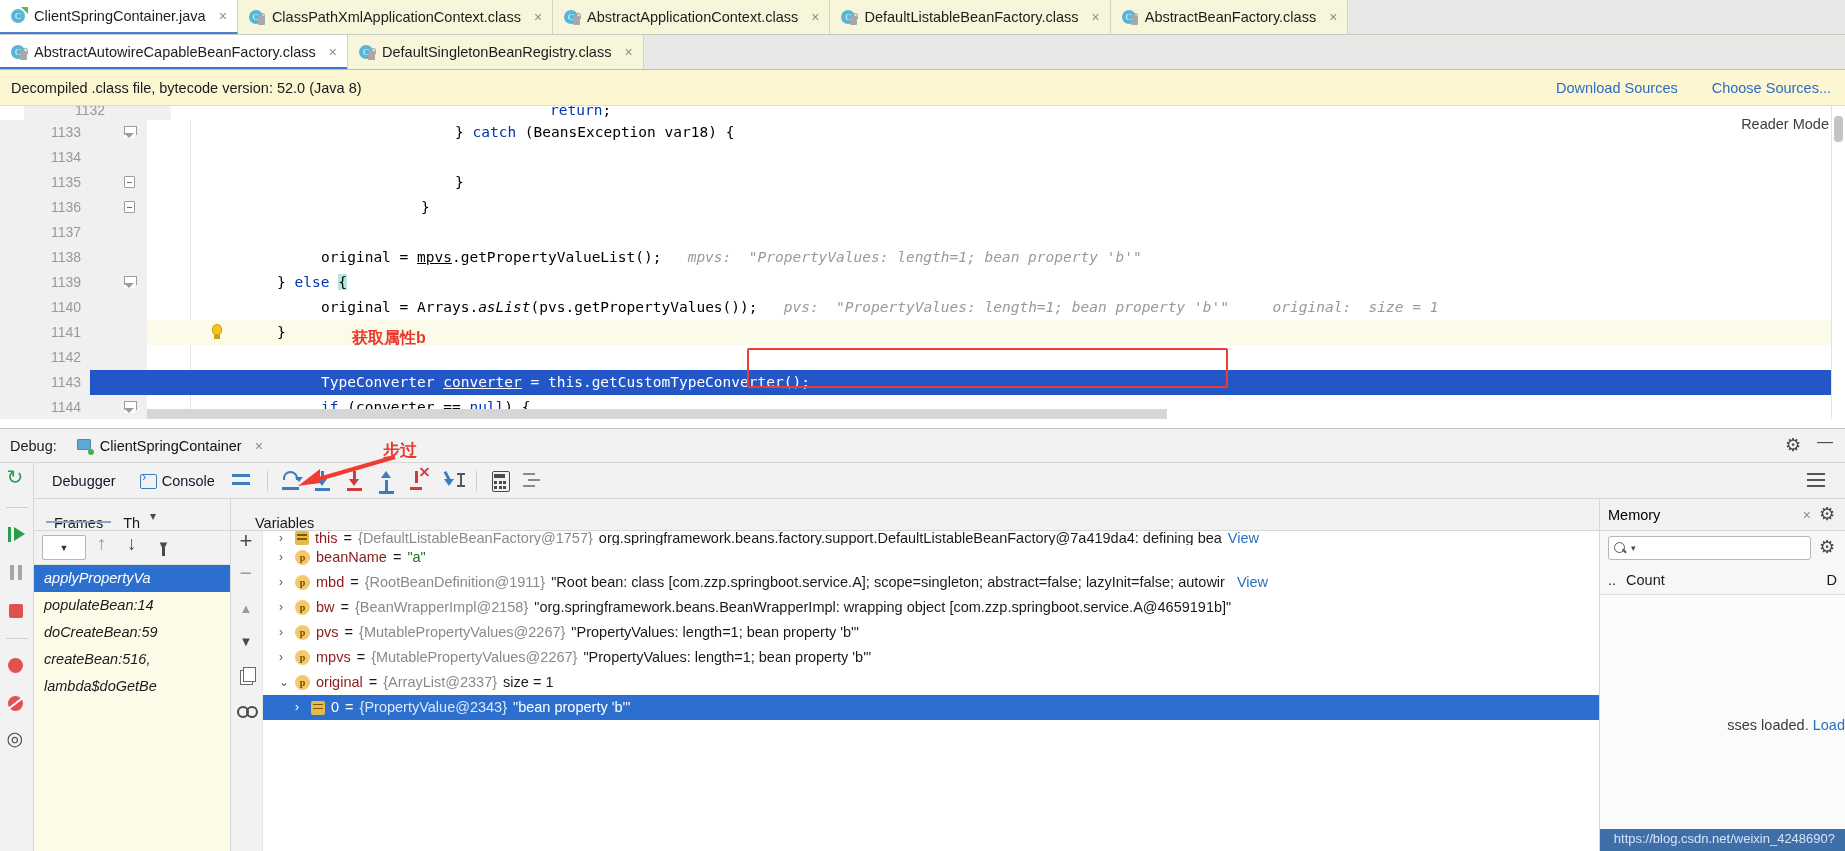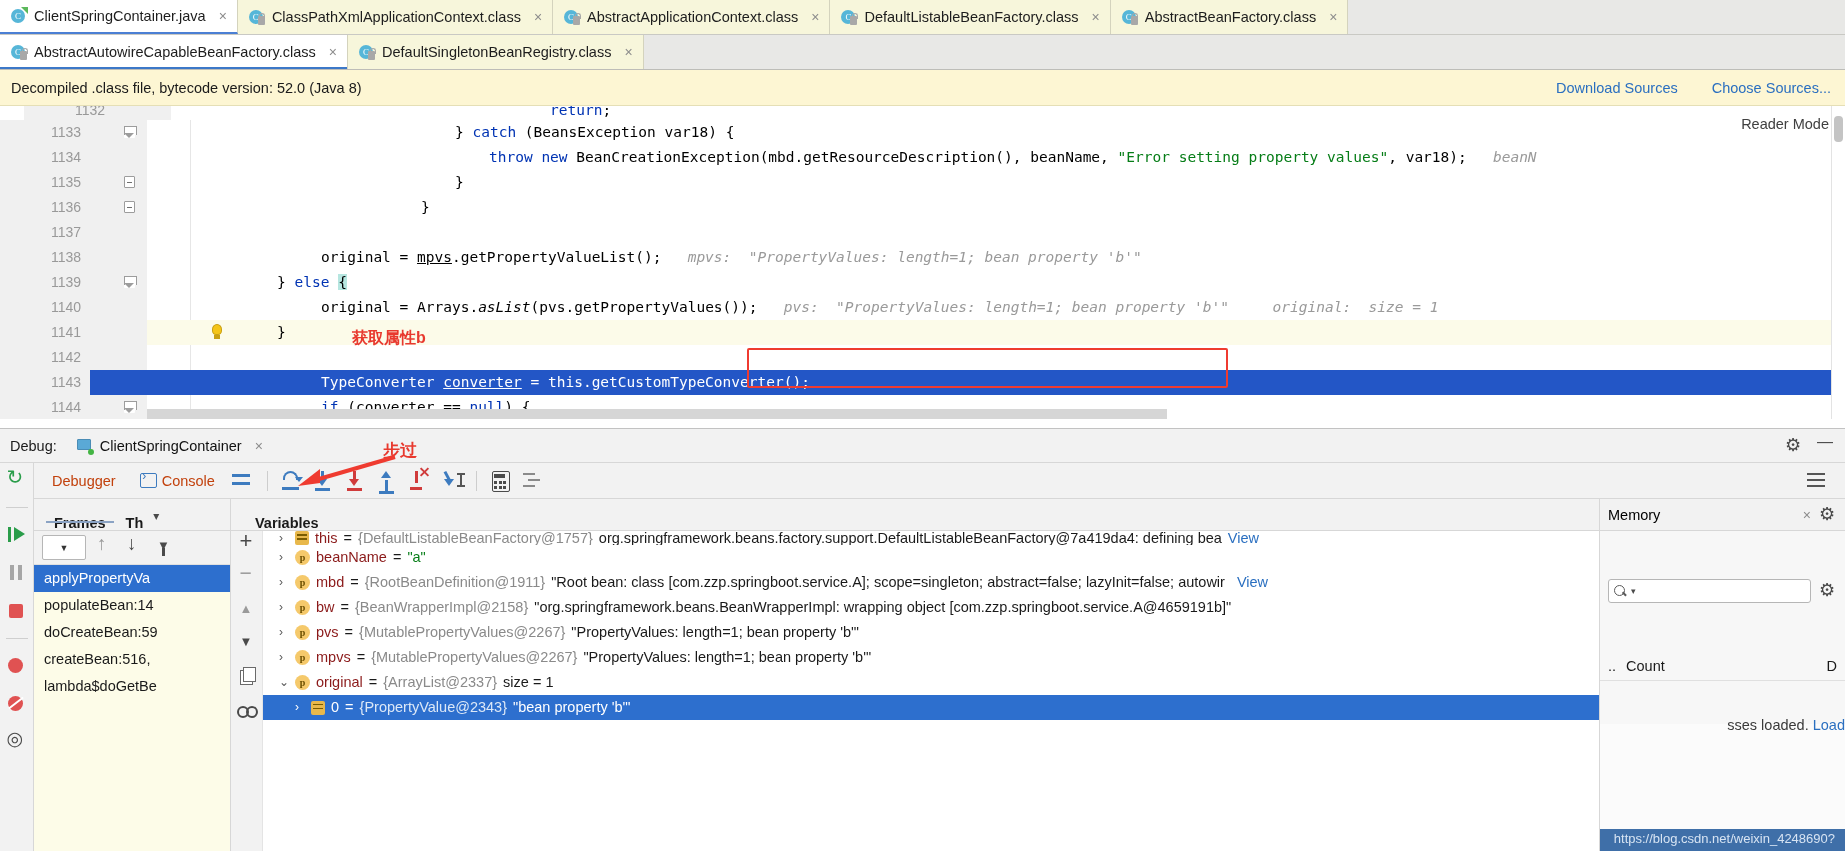--- a/index.html
+++ b/index.html
@@ -277,22 +277,22 @@
   .rail-sep { width:22px; height:1px; background:#cfcfcf; }
 
   .main-col { flex:1; display:flex; flex-direction:column; min-width:0; }
 
   .toolbar-row {
     height: 36px; display:flex; align-items:center;
     background:#f2f2f2; border-bottom:1px solid #d7d7d7;
     padding-left: 6px;
   }
   .dtab {
-    padding: 6px 12px; font-size:14.5px; color:#c2410c; position:relative;
-    display:flex; align-items:flex-start; gap:7px;
+    padding: 6px 12px; font-size:14.5px; color:#0f172a; position:relative;
+    display:flex; align-items:center; gap:7px;
   }
   .dtab.active::after{
     content:""; position:absolute; left:4px; right:4px; bottom:-7px; height:2px; background:#3c78c8;
   }
   .console-ic { position:relative; width:15px; height:14px; }
   .console-ic::before{
     content:""; position:absolute; left:0; top:0; width:15px; height:13px;
     border:1.5px solid #3d7bbf; border-radius:2px;
   }
   .console-ic::after{
@@ -357,21 +357,21 @@
   .ic-burger .l:nth-child(3){top:17px;}
 
   
   .panes { flex:1; display:flex; min-height:0; }
   .pane { display:flex; flex-direction:column; min-width:0; background:#fff; }
   .pane-head {
     height:32px; background:#f2f2f2; border-bottom:1px solid #d7d7d7;
     display:flex; align-items:center; padding-left:10px; font-size:14.5px; color:#1a1a1a;
     position:relative;
   }
-  .pane-head .ptab{ padding: 0 10px; position:relative; height:16px; line-height:32px;font-weight:bold;}
+  .pane-head .ptab{ padding: 0 10px; position:relative; height:16px; line-height:32px;}
   .pane-head .ptab.active::after{
     content:""; position:absolute; left:2px; right:2px; bottom:0; height:2px; background:#8ba3c4;
   }
   .chev::after{
     content:"\25BE"; font-size:12px; color:#4a4a4a;
   }
 
   .frames-pane { width:197px; flex:0 0 197px; border-right:1px solid #d7d7d7; }
   .frames-toolbar{
     height:34px; display:flex; align-items:center; gap:8px; padding-left:8px;
@@ -381,21 +381,21 @@
     width:44px; height:25px; background:#fff; border:1px solid #b6b6b6; border-radius:2px;
     display:flex; align-items:center; justify-content:center;
   }
   .combo::after{content:"\25BC"; font-size:9px; color:#333;}
   .fbtn{width:22px;height:22px;position:relative;}
   .fbtn.up::after{content:"\2191";position:absolute;left:3px;top:-4px;font-size:19px;color:#9a9a9a;}
   .fbtn.down::after{content:"\2193";position:absolute;left:3px;top:-4px;font-size:19px;color:#4a4a4a;}
   .fbtn.filter::after{content:"\25BC";position:absolute;left:3px;top:1px;font-size:13px;color:#4a4a4a;}
   .fbtn.filter::before{content:"";position:absolute;left:8px;top:11px;width:2.5px;height:8px;background:#4a4a4a;}
 
-  .frames-list{ flex:1; background:#fdfce8; overflow:hidden; font-size:14.5px; }
+  .frames-list{ flex:1; background:#fdfce8; overflow:hidden; font-size:14.5px;font-style:italic; }
   .frame-item{
     height:27px; line-height:27px; padding-left:10px; white-space:nowrap;
     color:#1a1a1a; overflow:hidden;
   }
   .frame-item.sel{ background:#2d6fce; color:#fff; }
 
   .vars-pane { flex:1; min-width:0; border-right:1px solid #d7d7d7; display:flex; }
   .vars-gutter{
     width:32px; flex:0 0 32px; background:#f2f2f2; border-right:1px solid #e4e4e4;
     display:flex; flex-direction:column; align-items:center; padding-top:4px; gap:13px;
@@ -433,21 +433,21 @@
   .sel .vname{ color:#fff; }
   .veq{ color:#1a1a1a; }
   .sel .veq { color:#fff; }
   .vref{ color:#8a8a8a; }
   .sel .vref{ color:#dce8f7; }
   .vstr{ color:#1a1a1a; }
   .sel .vstr{ color:#fff; }
   .vgreen{ color:#067d17; }
   .viewlink{ color:#2a6fc0; }
 
-  .memory-pane{ width:245px; flex:0 0 245px; background:#f7f7f7; display:flex; flex-direction:column;gap:43px;}
+  .memory-pane{ width:245px; flex:0 0 245px; background:#f7f7f7; display:flex; flex-direction:column;}
   .mem-head{
     height:32px; background:#f2f2f2; border-bottom:1px solid #d7d7d7;
     display:flex; align-items:center; padding:0 8px; gap:8px; font-size:14.5px;
   }
   .mem-head .ttl{ flex:1; }
   .mem-search-row{
     height:34px; display:flex; align-items:center; gap:8px; padding:0 8px; background:#f7f7f7;
   }
   .search-box{
     flex:1; height:24px; background:#fff; border:1px solid #b6b6b6; border-radius:3px;
@@ -571,21 +571,20 @@
             <span class="fold-icon tri"></span>
           </div>
         <div class="mark"></div>
         <div class="code"><span style="padding-left:266px;">} </span><span class="kw">catch</span><span> (BeansException var18) {</span></div>
       </div>
 
       <div class="ed-row">
         <div class="gutter">1134</div>
         <div class="fold"></div>
         <div class="mark"></div>
-        <div class="code"><span style="padding-left:300px;" class="kw">throw new</span><span> BeanCreationException(mbd.getResourceDescription(), beanName, </span><span class="str">"Error setting property values"</span><span>, var18);</span><span class="hintname">&nbsp;&nbsp;&nbsp;beanN</span></div>
       </div>
 
       <div class="ed-row">
         <div class="gutter">1135</div>
         <div class="fold">
             <span class="fold-icon"></span>
           </div>
         <div class="mark"></div>
         <div class="code"><span style="padding-left:266px;">}</span></div>
       </div>

